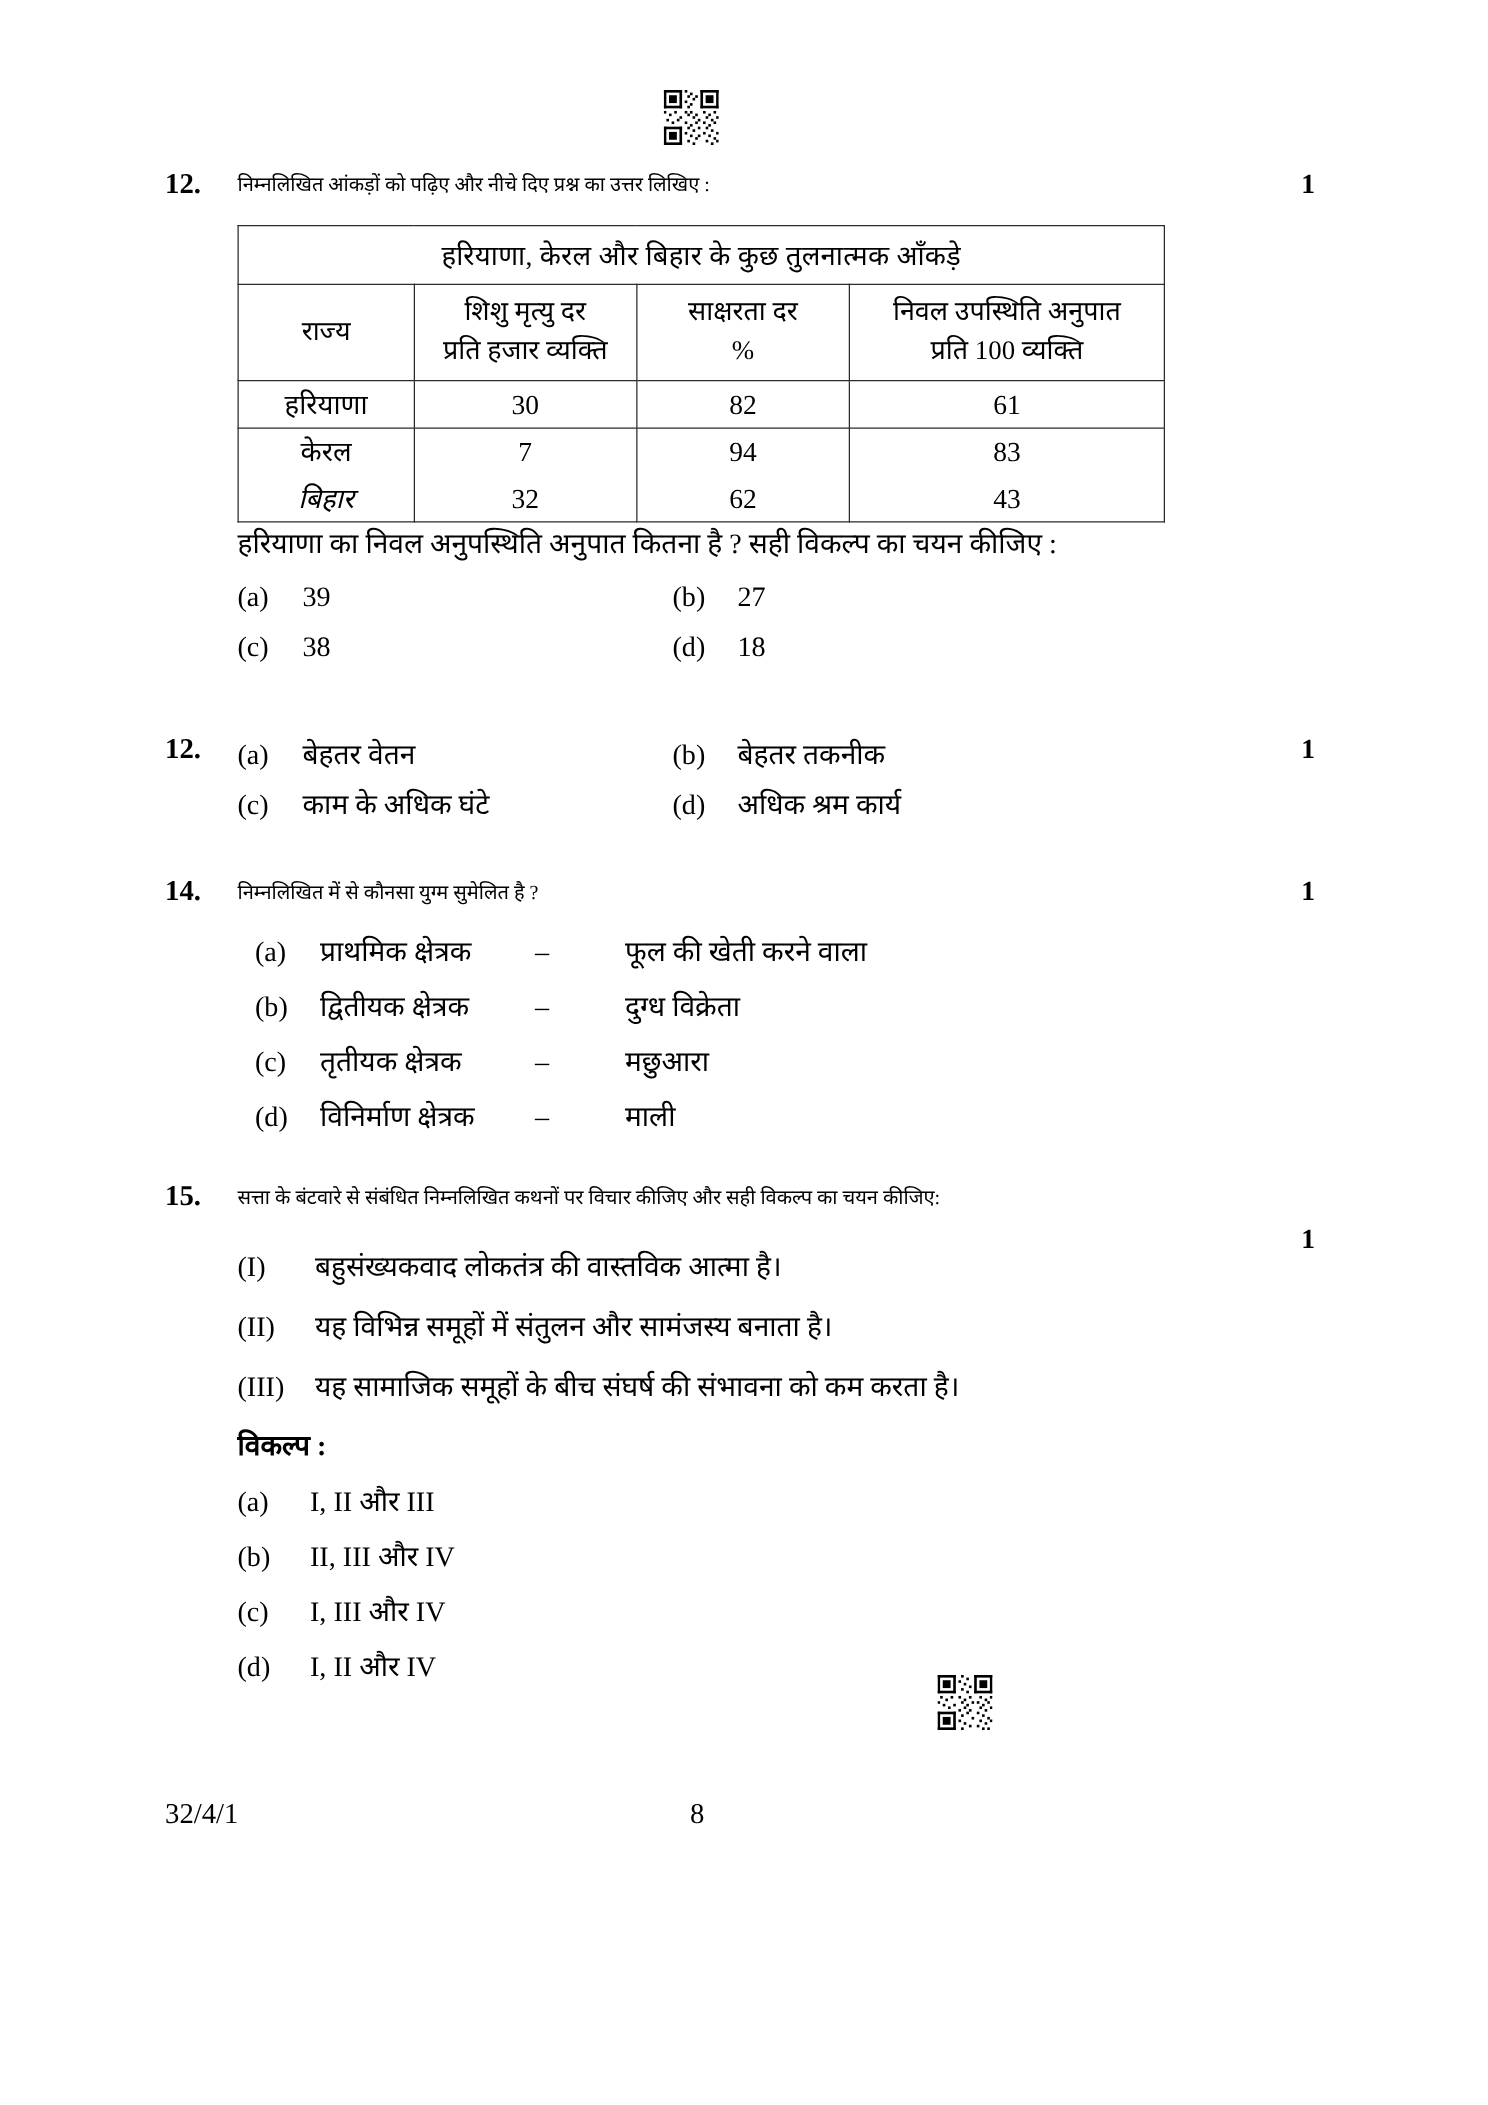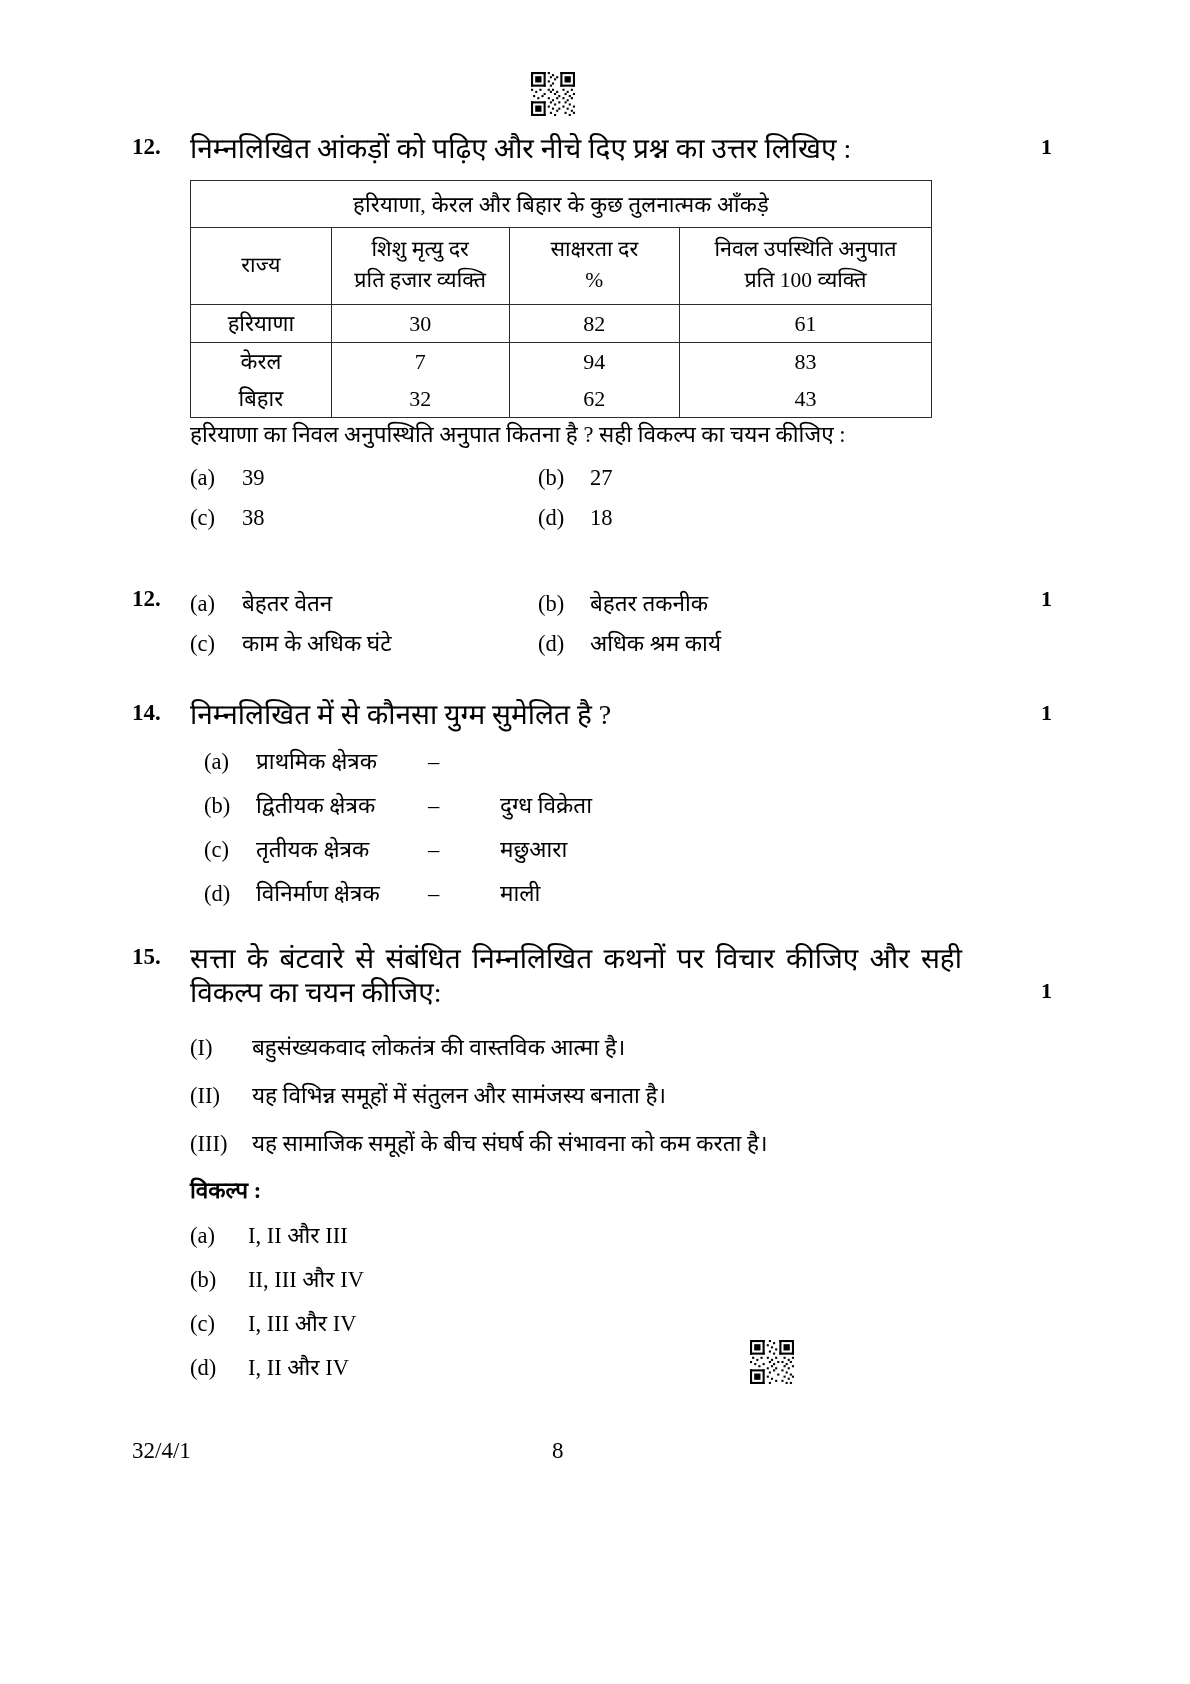--- a/index.html
+++ b/index.html
@@ -60,21 +60,21 @@
     left: 0;
     top: 0;
     width: 48px;
     font-weight: bold;
     font-size: 23px;
     line-height: 30px;
   }
   .qtext {
     margin-left: 58px;
     margin-right: 90px;
-    font-size: 28px;
+    font-size: 16px;
     line-height: 34px;
     text-align: justify;
   }
   .qtext.nojust { text-align: left; }
   .marks {
     position: absolute;
     right: 0;
     font-weight: bold;
     font-size: 22px;
     line-height: 30px;
@@ -318,21 +318,21 @@
               <td class="body-cell">82</td>
               <td class="body-cell">61</td>
             </tr>
             <tr>
               <td class="body-cell" style="border-top:none;border-bottom:none;">केरल</td>
               <td class="body-cell" style="border-top:none;border-bottom:none;">7</td>
               <td class="body-cell" style="border-top:none;border-bottom:none;">94</td>
               <td class="body-cell" style="border-top:none;border-bottom:none;">83</td>
             </tr>
             <tr>
-              <td class="body-cell" style="border-top:none;">बिहार</td>
+              <td class="body-cell" style="border-top:none;font-style:italic;">बिहार</td>
               <td class="body-cell" style="border-top:none;">32</td>
               <td class="body-cell" style="border-top:none;">62</td>
               <td class="body-cell" style="border-top:none;">43</td>
             </tr>
           </tbody>
         </table>
       </div>
 
       <div class="after-table">हरियाणा का निवल अनुपस्थिति अनुपात कितना है ? सही विकल्प का चयन कीजिए :</div>
 
@@ -395,20 +395,21 @@
     <div class="qblock">
       <div class="qnum">14.</div>
       <div class="marks" style="top:0;">1</div>
       <div class="qtext nojust">निम्नलिखित में से कौनसा युग्म सुमेलित है ?</div>
 
       <div class="opts" style="margin-left:72px;margin-top:8px;">
         <div class="pair-row">
           <span class="pair-label">(a)</span>
           <span class="pair-left">प्राथमिक क्षेत्रक</span>
           <span class="pair-dash">–</span>
+          <span class="pair-right">फूल की खेती करने वाला</span>
         </div>
         <div class="pair-row">
           <span class="pair-label">(b)</span>
           <span class="pair-left">द्वितीयक क्षेत्रक</span>
           <span class="pair-dash">–</span>
           <span class="pair-right">दुग्ध विक्रेता</span>
         </div>
         <div class="pair-row">
           <span class="pair-label">(c)</span>
           <span class="pair-left">तृतीयक क्षेत्रक</span>

